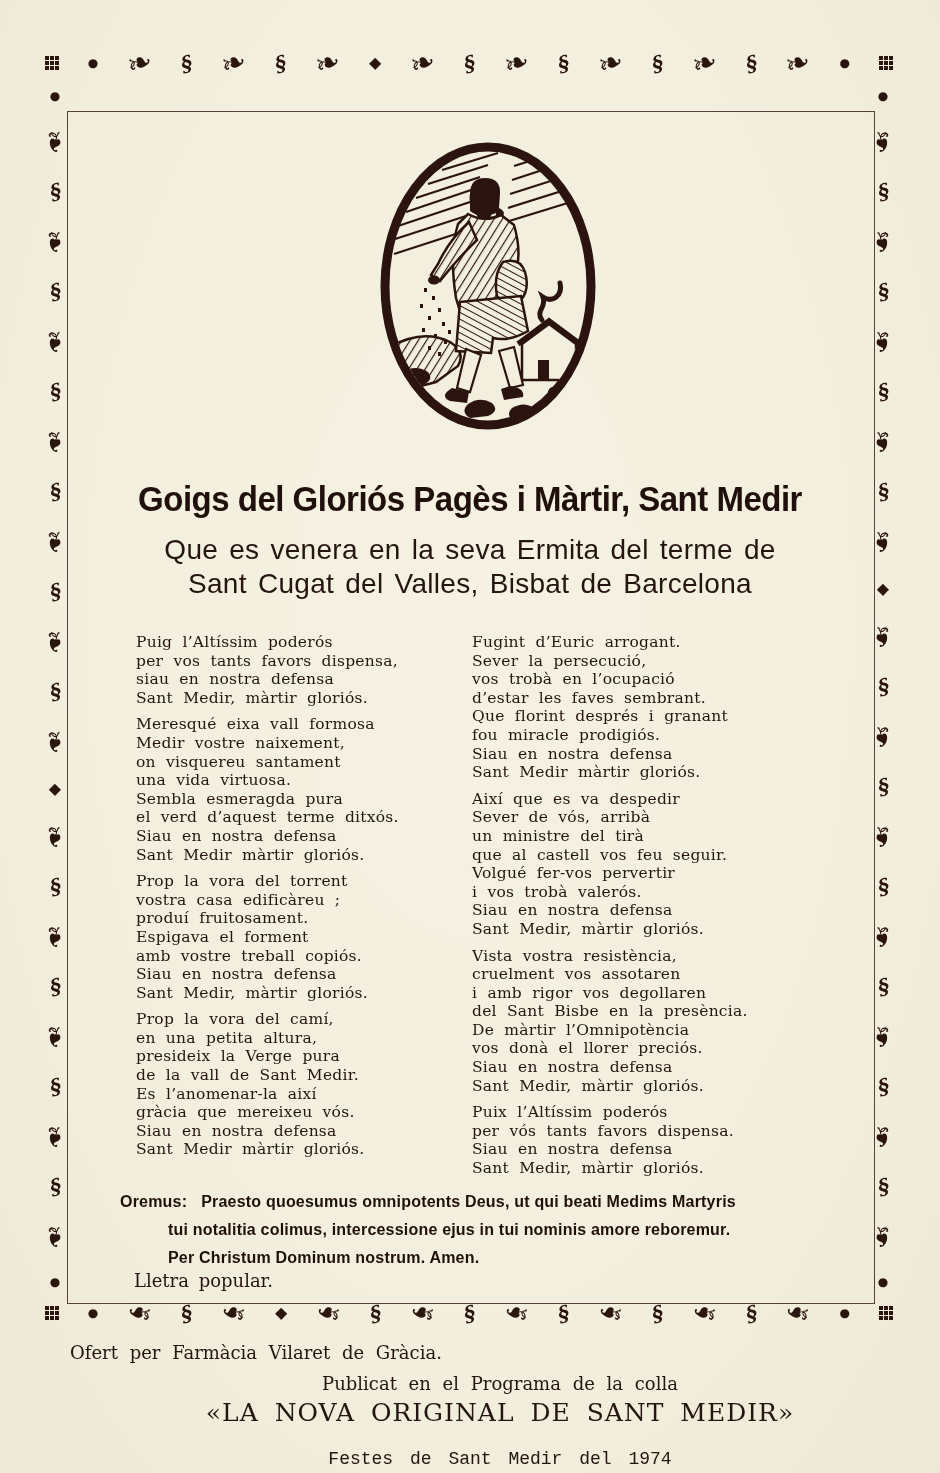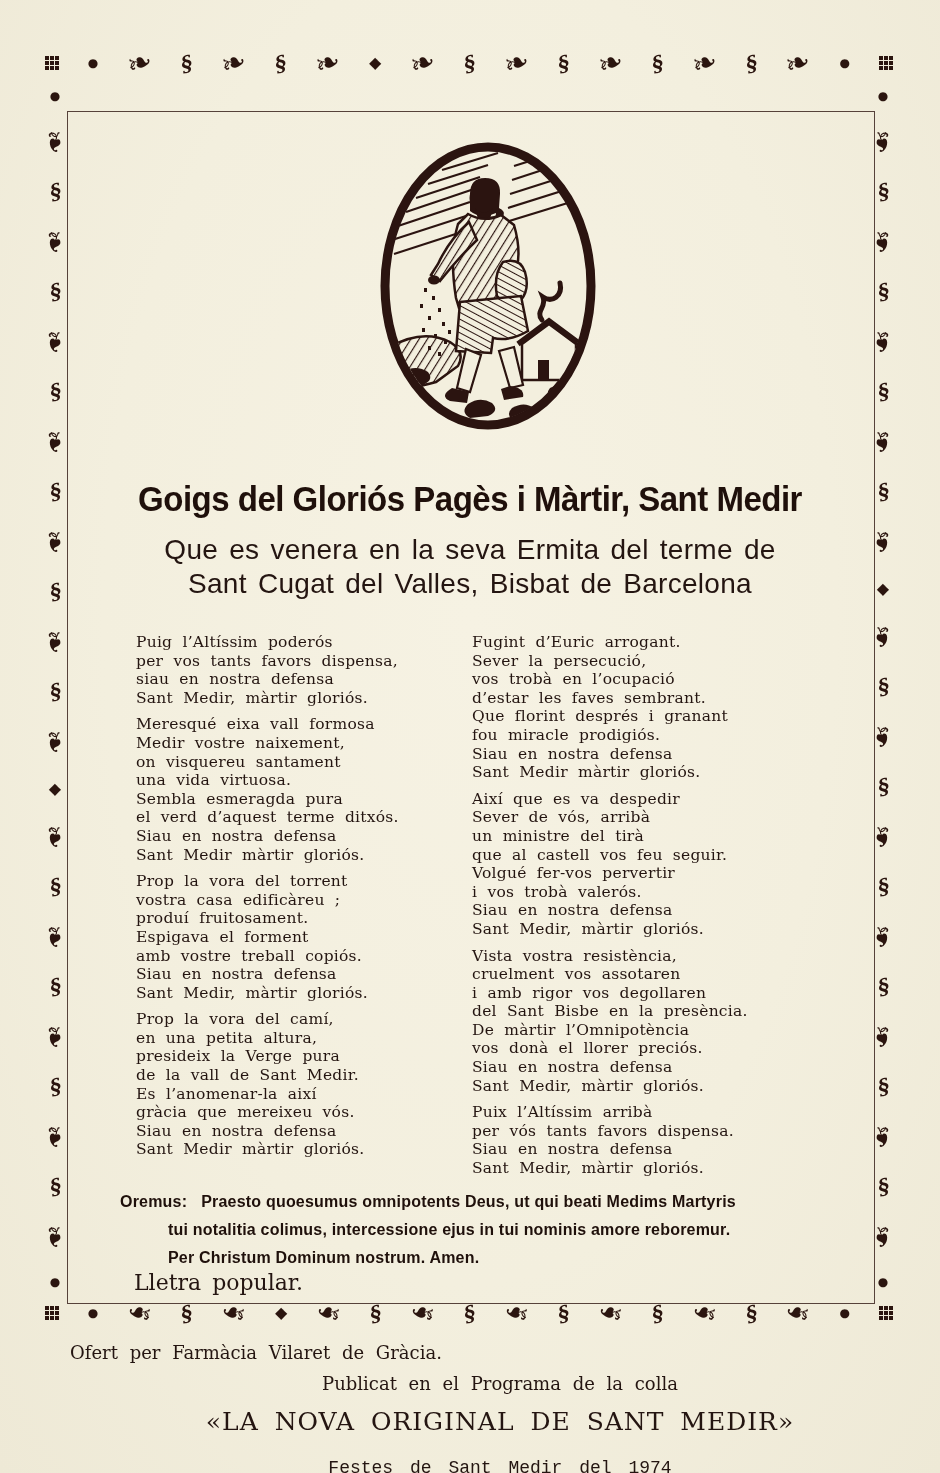--- a/index.html
+++ b/index.html
@@ -62,24 +62,24 @@
   .vline{white-space:nowrap;}
   
   .oremus{
     position:absolute;left:120px;top:1188px;width:716px;
     font-family:"Liberation Sans",sans-serif;font-weight:bold;font-size:16px;
     line-height:28px;color:#1f100b;letter-spacing:0.2px;
   }
   .o-label{margin-right:14px;}
   .o-cont{padding-left:48px;}
   
-  .lletra{position:absolute;left:134px;top:1270px;font-size:22px;word-spacing:4px;}
+  .lletra{position:absolute;left:134px;top:1270px;font-size:18px;word-spacing:4px;}
   .footer-line1{position:absolute;left:70px;top:1342px;font-size:18px;word-spacing:6px;}
   .footer-center{position:absolute;left:110px;top:1373px;width:780px;text-align:center;}
-  .footer-pub{font-size:18px;word-spacing:6px;margin-bottom:13px;}
+  .footer-pub{font-size:18px;word-spacing:6px;margin-bottom:4px;}
   .footer-colla{font-size:25px;word-spacing:7px;letter-spacing:1px;margin-bottom:22px;}
   .footer-year{font-size:18px;word-spacing:6px;font-family:Liberation Mono, monospace;}
 </style>
 </head>
 <body>
 
 <div class="page">
 
   <div class="border-row border-top" id="border-top">
       <span class="orn orn-grid"></span>
@@ -329,21 +329,21 @@
         <div class="vline">Vista vostra resistència,</div>
         <div class="vline">cruelment vos assotaren</div>
         <div class="vline">i amb rigor vos degollaren</div>
         <div class="vline">del Sant Bisbe en la presència.</div>
         <div class="vline">De màrtir l’Omnipotència</div>
         <div class="vline">vos donà el llorer preciós.</div>
         <div class="vline">Siau en nostra defensa</div>
         <div class="vline">Sant Medir, màrtir gloriós.</div>
       </div>
       <div class="stanza">
-        <div class="vline">Puix l’Altíssim arribà</div>
+        <div class="vline">Puix l’Altíssim poderós</div>
         <div class="vline">per vós tants favors dispensa.</div>
         <div class="vline">Siau en nostra defensa</div>
         <div class="vline">Sant Medir, màrtir gloriós.</div>
       </div>
     </div>
 
   <div class="oremus">
     <div><span class="o-label">Oremus:</span><span>Praesto quoesumus omnipotents Deus, ut qui beati Medims Martyris</span></div>
     <div class="o-cont">tui notalitia colimus, intercessione ejus in tui nominis amore reboremur.</div>
     <div class="o-cont">Per Christum Dominum nostrum. Amen.</div>

